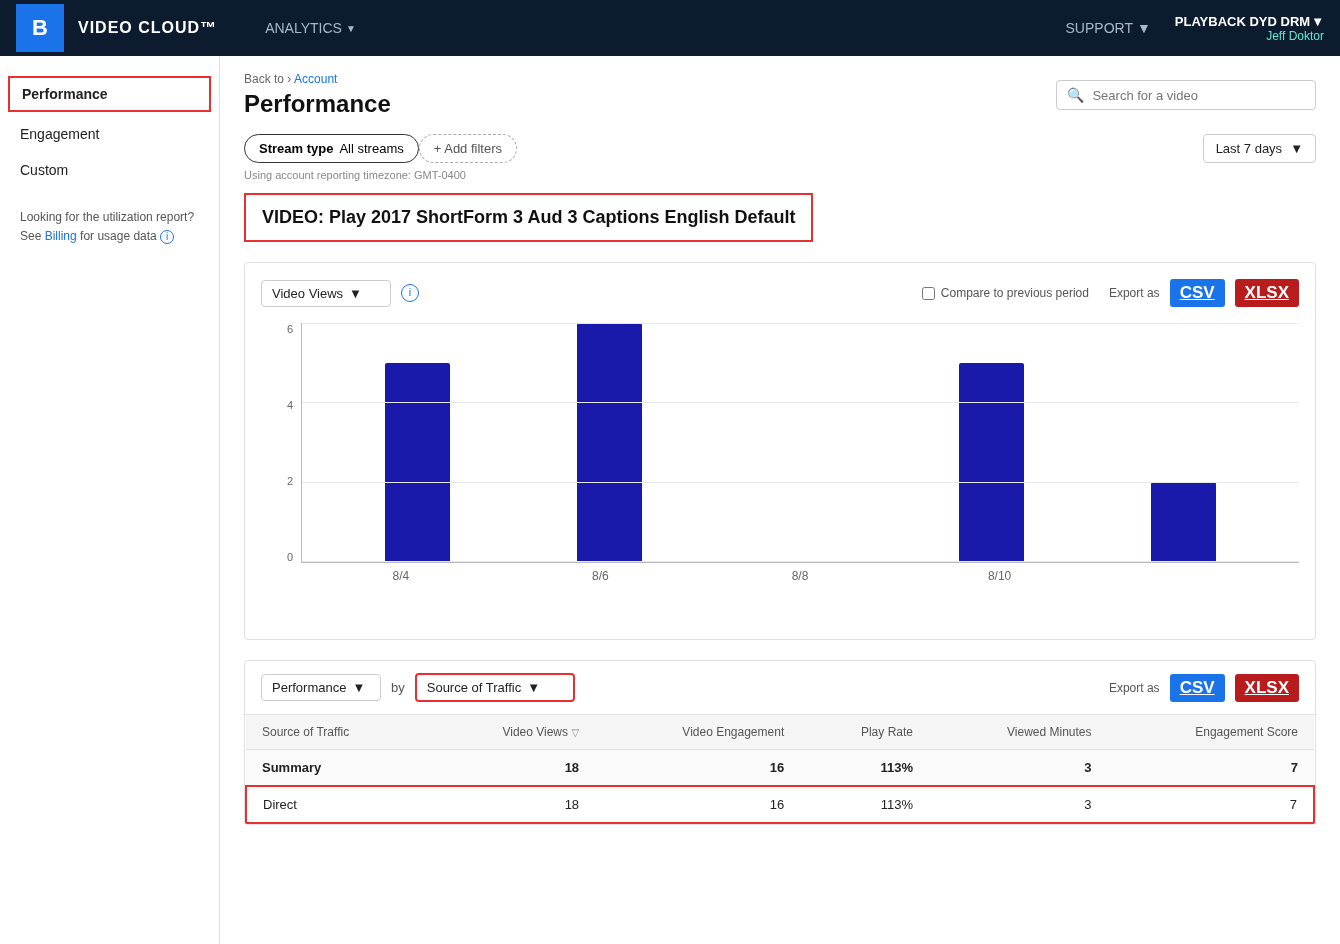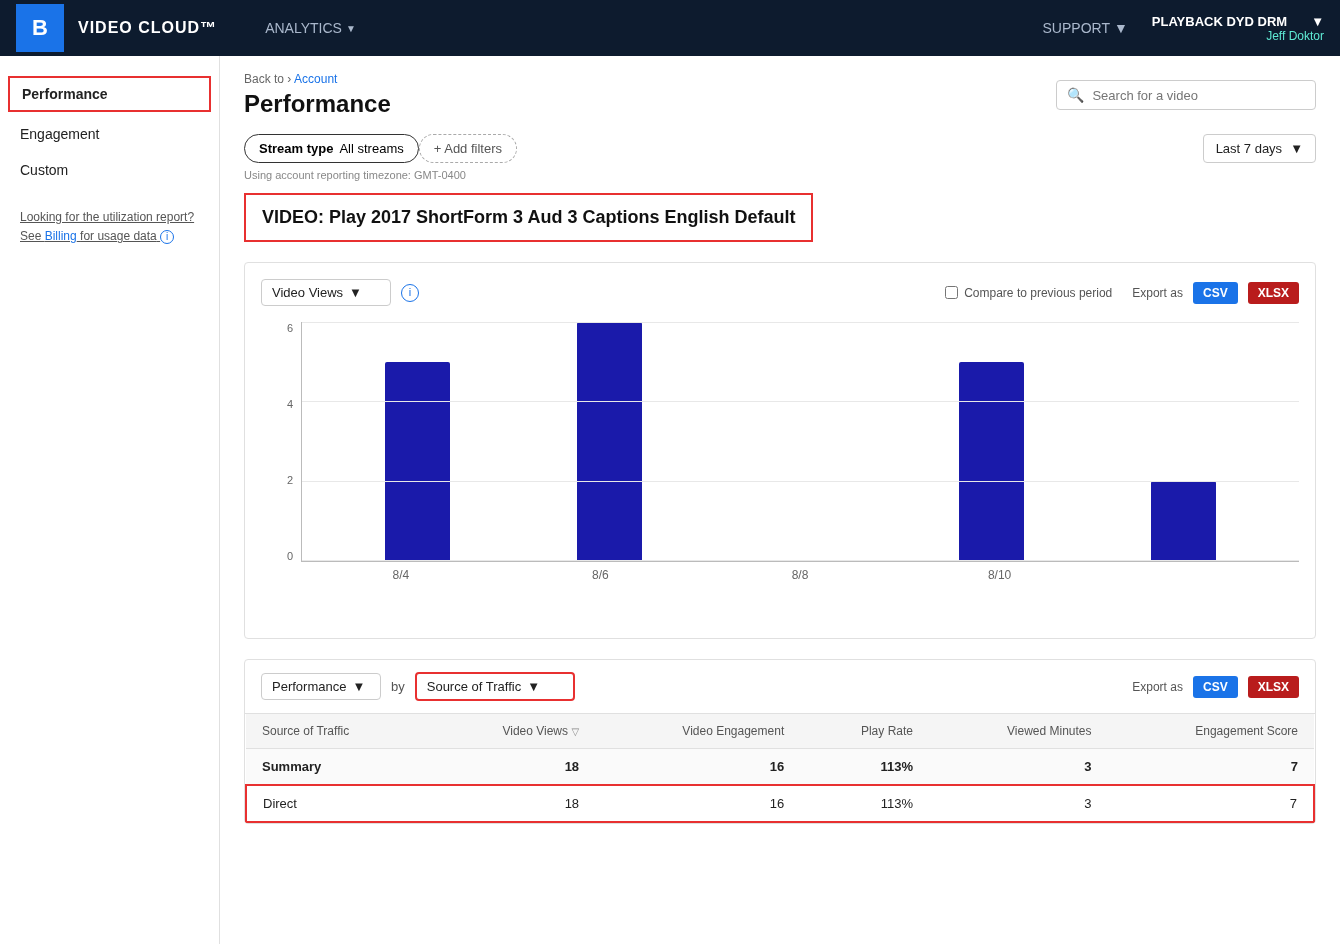--- a/index.html
+++ b/index.html
@@ -43,21 +43,21 @@
       display: flex; align-items: center; gap: 4px;
       margin-right: 24px;
     }
     .top-nav-account {
       text-align: right;
     }
     .top-nav-account-name {
       color: white;
       font-size: 13px;
       font-weight: bold;
-      display: flex; align-items: center; gap: 24px;
+      display: flex; align-items: center; gap: 1px;
       cursor: pointer;
     }
     .top-nav-account-user {
       color: #5eead4;
       font-size: 12px;
     }
 
     
     .layout {
       display: flex;
@@ -82,21 +82,20 @@
       font-weight: bold;
       border: 2px solid #e83030;
       margin: 4px 8px;
       padding: 8px 12px;
     }
     .sidebar-util {
       padding: 20px 20px 0 20px;
       font-size: 12px;
       color: #555;
       line-height: 1.6;
-      text-decoration: underline;
     }
     .sidebar-util a {
       color: #1a73e8;
       text-decoration: none;
     }
     .sidebar-util .info-icon {
       display: inline-block;
       width: 14px; height: 14px;
       border: 1px solid #1a73e8;
       border-radius: 50%;
@@ -236,26 +235,27 @@
     }
     .chart-toolbar-spacer { flex: 1; }
     .compare-check {
       display: flex; align-items: center; gap: 6px;
       font-size: 12px; color: #555;
     }
     .compare-check input { cursor: pointer; }
     .export-label { font-size: 12px; color: #555; margin-left: 10px; }
     .export-btn {
       padding: 4px 10px;
-      font-size: 12px;
+      font-size: 17px;
       font-weight: bold;
       color: white;
       border: none;
       border-radius: 3px;
       cursor: pointer;
+      text-decoration: underline;
     }
     .export-btn.csv { background: #1a73e8; }
     .export-btn.xlsx { background: #b91c1c; }
     .y-tick { font-size: 11px; color: #666; }
 
     
     .table-section {
       border: 1px solid #e0e0e0;
       border-radius: 4px;
       background: white;

